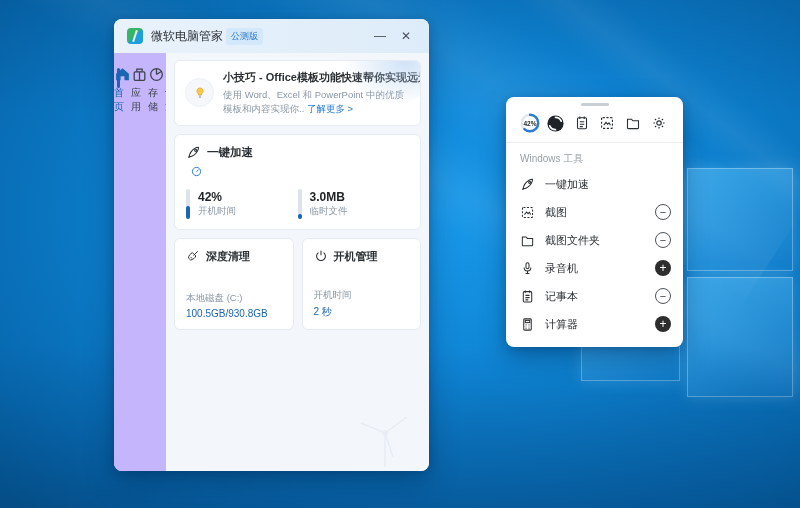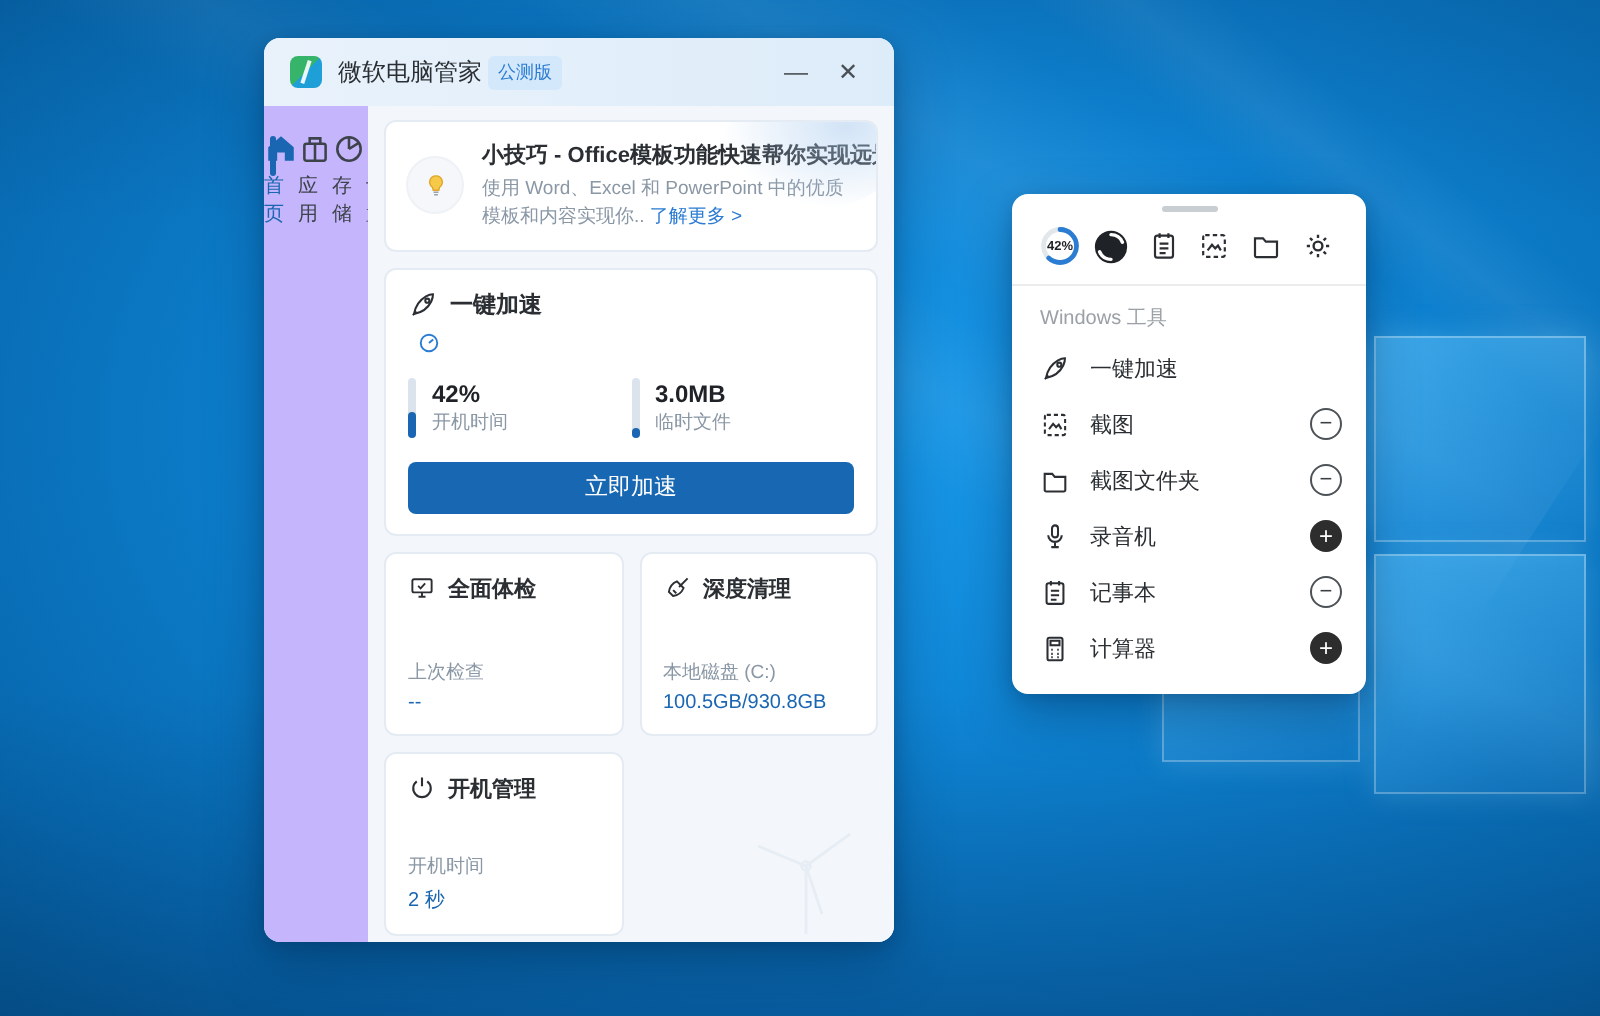--- a/index.html
+++ b/index.html
@@ -18,21 +18,21 @@
     background:linear-gradient(180deg,rgba(255,255,255,0),rgba(255,255,255,.06),rgba(255,255,255,0));}
   .vignette{position:absolute;inset:0;background:linear-gradient(180deg,rgba(3,40,80,.10) 0%,rgba(0,0,0,0) 22%,rgba(0,0,0,0) 68%,rgba(2,40,85,.28) 100%);pointer-events:none;}
   .pane{position:absolute;background:linear-gradient(155deg,rgba(96,195,250,.55),rgba(38,140,220,.18));
     box-shadow:inset 0 0 0 1px rgba(255,255,255,.30), 0 0 14px rgba(150,220,255,.25);}
   .pane-tl{left:585px;top:170px;width:95px;height:101px;}
   .pane-tr{left:687px;top:168px;width:106px;height:103px;}
   .pane-bl{left:581px;top:277px;width:99px;height:104px;}
   .pane-br{left:687px;top:277px;width:106px;height:120px;}
 
   
-  .app-window{position:absolute;left:132px;top:19px;width:315px;height:452px;border-radius:8px;
+  .app-window{position:absolute;left:114px;top:19px;width:315px;height:452px;border-radius:8px;
     background:#e9f2fb;box-shadow:0 10px 28px rgba(2,40,80,.38), 0 2px 8px rgba(2,40,80,.25);
     display:flex;flex-direction:column;overflow:hidden;}
   .titlebar{height:34px;flex:0 0 34px;display:flex;align-items:center;padding:0 10px 0 13px;
     background:linear-gradient(90deg,#e9f2fb,#ddecf9);}
   .app-logo{width:16px;height:16px;border-radius:4px;position:relative;overflow:hidden;flex:0 0 16px;
     background:linear-gradient(135deg,#35b46a 0 50%,#1f9fd8 50% 100%);}
   .app-logo:after{content:"";position:absolute;left:7px;top:2px;width:2px;height:12px;background:rgba(255,255,255,.9);transform:rotate(18deg);}
   .titlebar .t-title{font-size:12px;color:#2b2f33;margin-left:8px;}
   .t-badge{margin-left:3px;background:#d4e8fb;color:#2b7cd3;font-size:9px;padding:2px 5px;border-radius:3px;}
   .t-spacer{flex:1;}
@@ -221,37 +221,23 @@
           <div class="stat">
             <div class="stat-bar">
                 <div class="stat-fill" style="height:5px;"></div>
               </div>
             <div class="stat-col">
               <span class="stat-val">3.0MB</span>
               <span class="stat-lab">临时文件</span>
             </div>
           </div>
         </div>
-        <div class="boost-btn">立即加速</div>
       </div>
 
       <div class="grid">
-        <div class="card gcard">
-          <div class="gcard-head">
-            <span>
-              <svg viewBox="0 0 16 16" fill="none" stroke="#2b2f33" stroke-width="1.1">
-                  <rect x="2.5" y="3" width="11" height="7.5" rx="1"></rect>
-                  <path d="M6 13 h4 M8 10.5 V13 M5.8 6.8 l1.4 1.4 2.6-2.8"></path>
-                </svg>
-            </span>
-            <span>全面体检</span>
-          </div>
-          <div class="gcard-sub">上次检查</div>
-          <div class="gcard-val">--</div>
-        </div>
         <div class="card gcard">
           <div class="gcard-head">
             <span>
               <svg viewBox="0 0 16 16" fill="none" stroke="#2b2f33" stroke-width="1.1">
                   <path d="M13.5 2.5 L8.6 7.4 M9.6 6.4 l1.6 1.6 c-1 2.4-3.2 4.2-6 4.6 l-2.4-2.4 c.4-2.8 2.2-5 4.6-6 Z"></path>
                   <path d="M5.2 9.2 l1.8 1.8"></path>
                 </svg>
             </span>
             <span>深度清理</span>
           </div>

